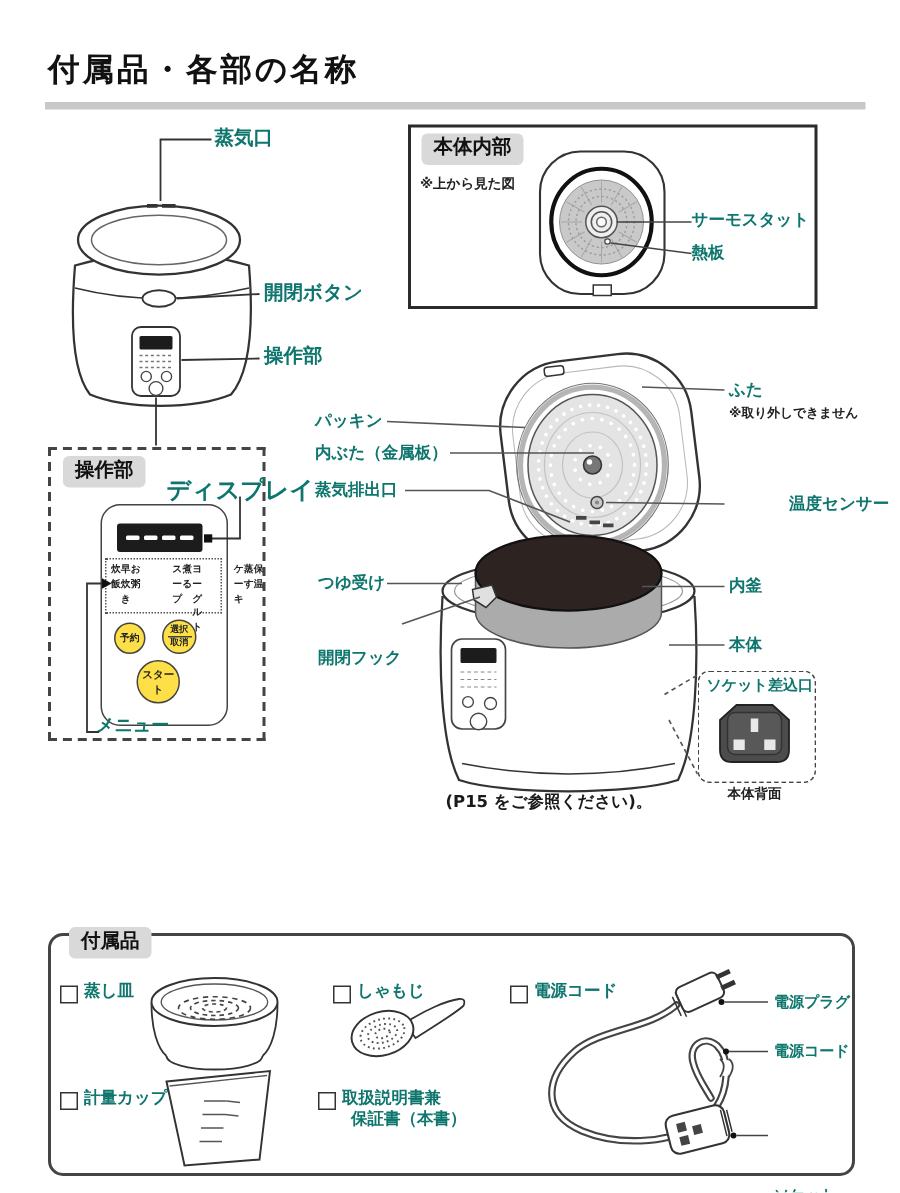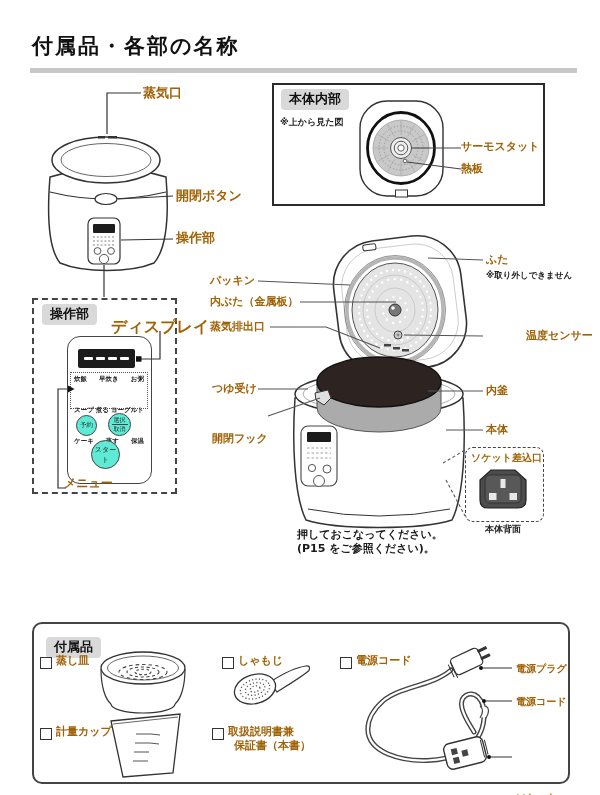--- a/index.html
+++ b/index.html
@@ -1,39 +1,39 @@
 <!DOCTYPE html>
 <html><head>
 <meta charset="utf-8">
 <style>
   html,body{margin:0;padding:0;background:#fff;}
   .page{position:relative;width:600px;height:795px;background:#fff;overflow:hidden;
         font-family:"DejaVu Sans","Liberation Sans",sans-serif;color:#1a1a1a;}
   .abs{position:absolute;}
   .ttl{font-size:21px;font-weight:bold;letter-spacing:2px;color:#111;white-space:nowrap;}
   .rule{background:#c8c8c8;height:5px;}
-  .lbl{position:absolute;font-weight:bold;font-size:11px;line-height:1.15;color:#a16207;white-space:nowrap;}
+  .lbl{position:absolute;font-weight:bold;font-size:11px;line-height:1.15;color:#0f766e;white-space:nowrap;}
   .lbl13{font-size:13px;}
   .lbl10{font-size:10px;}
   .note9{position:absolute;font-size:9px;font-weight:bold;color:#222;white-space:nowrap;}
   .note85{position:absolute;font-size:8.5px;font-weight:bold;color:#222;white-space:nowrap;}
   .chip{position:absolute;background:#d9d9d9;border-radius:4px;font-weight:bold;font-size:13px;
         padding:2px 8px;color:#111;white-space:nowrap;line-height:1.3;}
   .boxsolid{position:absolute;border:2px solid #2b2b2b;background:#fff;}
   .boxdash{position:absolute;border:2px dashed #444;background:#fff;}
   .cb{position:absolute;width:10px;height:10px;border:1.5px solid #333;background:#fff;}
   .panel-outline{position:absolute;border:1.5px solid #444;border-radius:13px;background:#fff;}
   .pdisp{position:absolute;background:#1c1c1c;border-radius:2px;display:flex;align-items:center;
          justify-content:center;gap:3px;}
   .pdisp span{width:9px;height:3.5px;background:#fff;border-radius:1px;}
   .menu-grid{position:absolute;border:1px dotted #555;padding:2px 3px;display:flex;
-             flex-direction:column;justify-content:space-around;gap:21px;}
+             justify-content:space-around;gap:21px;}
   .menu-row{display:flex;justify-content:space-between;font-size:6.5px;font-weight:bold;color:#222;line-height:1.5;}
-  .cir{position:absolute;border:1.2px solid #444;border-radius:50%;background:#5eead4;display:flex;
-       align-items:center;justify-content:center;font-size:6.5px;font-weight:normal;color:#222;text-align:center;}
+  .cir{position:absolute;border:1.2px solid #444;border-radius:50%;background:#fde047;display:flex;
+       align-items:center;justify-content:center;font-size:6.5px;font-weight:bold;color:#222;text-align:center;}
   .cir2{flex-direction:column;font-size:6px;line-height:1.3;}
   .cir2 .dv{border-top:1px solid #444;padding:0 2px;}
   .notes{position:absolute;font-size:11px;font-weight:bold;line-height:13.8px;color:#1a1a1a;white-space:nowrap;}
   .ind{padding-left:11px;}
   svg{position:absolute;overflow:visible;}
 </style>
 </head>
 <body>
 
 <div class="page">
@@ -221,26 +221,25 @@
   <svg style="left:477px;top:467px;" width="52" height="46" viewBox="0 0 52 46">
     <path d="M14,3 H38 L49,13 V33 Q49,41 41,41 H11 Q3,41 3,33 V13 Z" fill="#4c4c4c" stroke="#222" stroke-width="1.2"></path>
     <rect x="8" y="8" width="36" height="28" rx="5" fill="#585858" stroke="#333" stroke-width="1"></rect>
     <rect x="23.5" y="12" width="5" height="9" fill="#e8e8e8"></rect>
     <rect x="12" y="26" width="7.5" height="7" fill="#e8e8e8"></rect>
     <rect x="32.5" y="26" width="7.5" height="7" fill="#e8e8e8"></rect>
   </svg>
   <div class="note9" style="left:485px;top:523px;">本体背面</div>
 
   <div class="notes" style="left:286px;top:528px;">
-    <div class="ind">押しておこなってください。</div>
     <div class="ind">(P15 をご参照ください)。</div>
   </div>
 
   <div class="abs" style="left:32px;top:622px;width:534px;height:158px;border:2px solid #444;border-radius:10px;background:#fff;"></div>
-  <div class="chip" style="left:46px;top:637px;">付属品</div>
+  <div class="chip" style="left:46px;top:618px;">付属品</div>
 
   <div class="cb" style="left:40px;top:657px;"></div>
   <div class="lbl" style="left:56px;top:655px;">蒸し皿</div>
   <svg style="left:98px;top:646px;" width="95" height="70" viewBox="0 0 95 70">
     <path d="M3,23 C3,40 7,53 13,58" fill="none" stroke="#333" stroke-width="1.2"></path>
     <path d="M87,23 C87,40 83,53 77,58" fill="none" stroke="#333" stroke-width="1.2"></path>
     <path d="M13,58 A32,9 0 0 0 77,58" fill="none" stroke="#333" stroke-width="1.2"></path>
     <ellipse cx="45" cy="22" rx="42" ry="16" fill="#fff" stroke="#333" stroke-width="1.3"></ellipse>
     <ellipse cx="45" cy="22" rx="35.5" ry="12" fill="none" stroke="#555" stroke-width="0.9"></ellipse>
     <ellipse cx="45" cy="26" rx="24" ry="7.5" fill="none" stroke="#444" stroke-width="1.1" stroke-dasharray="3.5 3"></ellipse>

